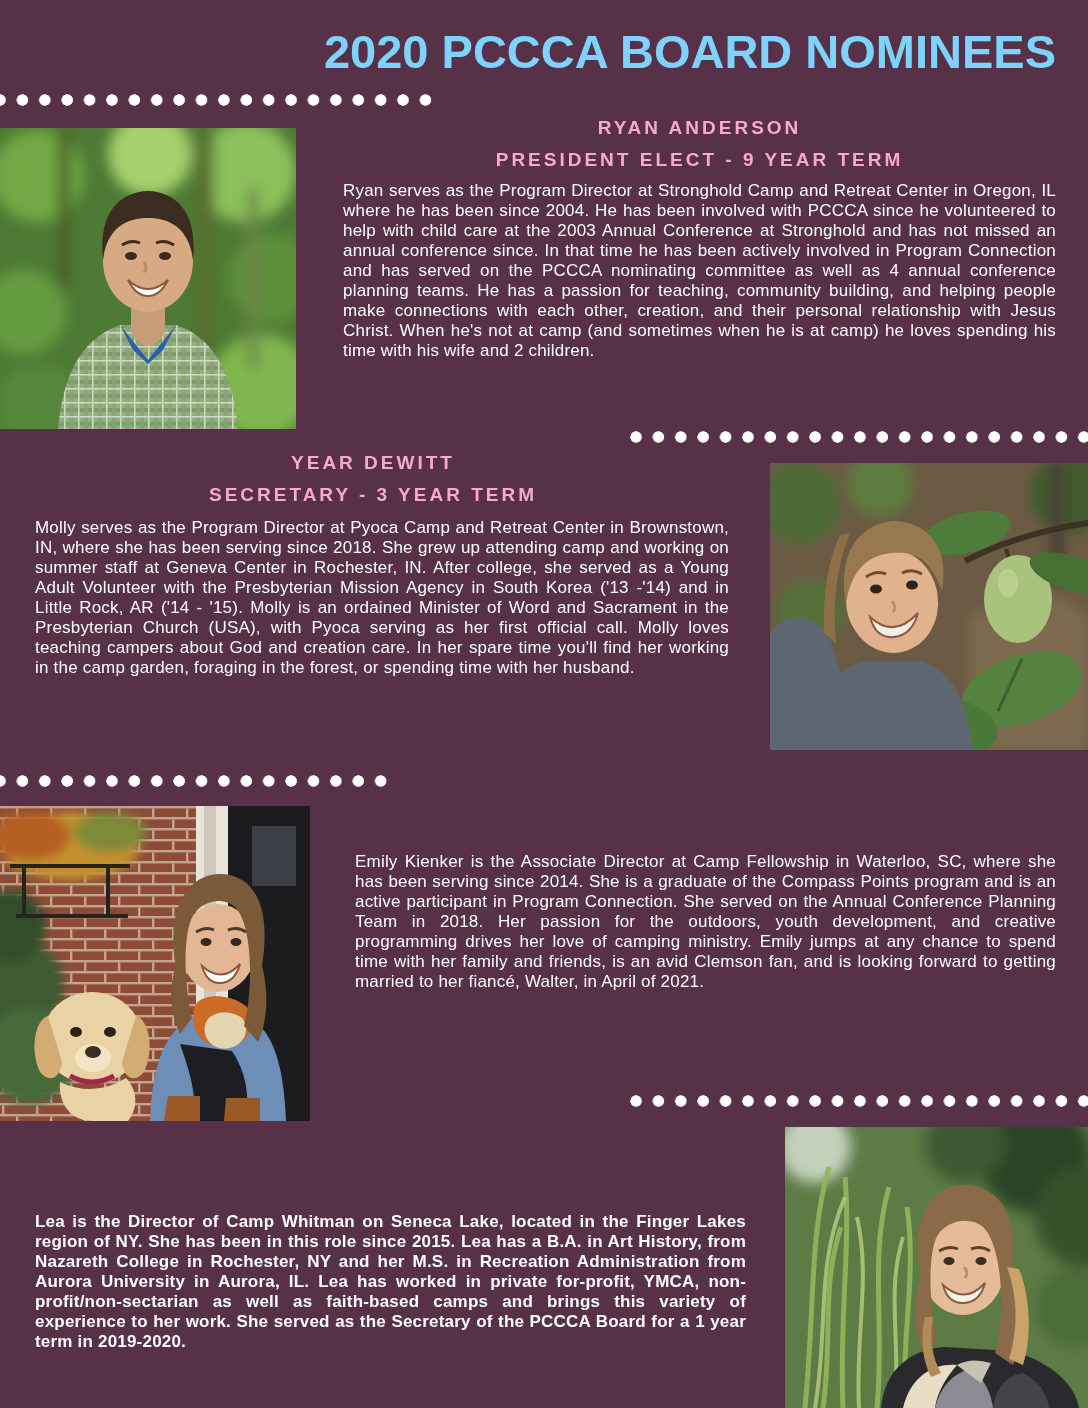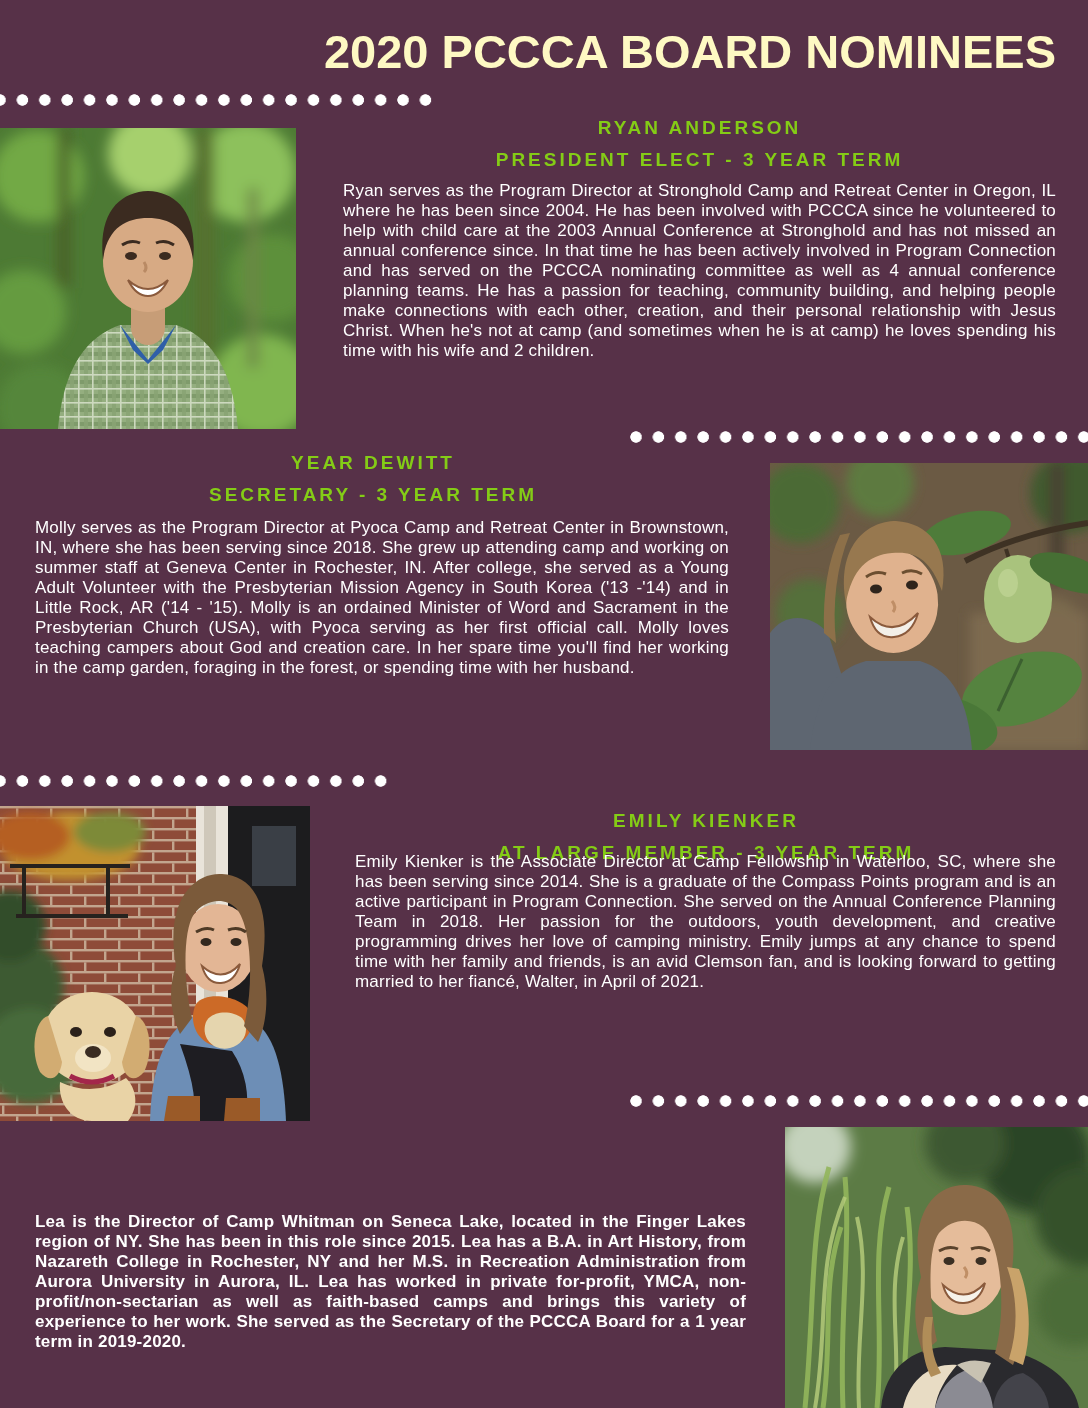--- a/index.html
+++ b/index.html
@@ -4,34 +4,34 @@
 <style>
   * { margin:0; padding:0; box-sizing:border-box; }
   html,body { background:#573148; }
   .page {
     position:relative; width:1088px; height:1408px; margin:0 auto;
     background:#573148; overflow:hidden;
     font-family:"Liberation Sans", sans-serif;
   }
   .page-title {
     position:absolute; left:318px; top:24px; width:744px;
-    text-align:center; color:#fef9c3; font-size:47px; font-weight:bold;
+    text-align:center; color:#7dd3fc; font-size:47px; font-weight:bold;
     letter-spacing:0px; white-space:nowrap;
   }
   .dots {
     position:absolute; height:12px;
     background-image:radial-gradient(circle at 6px 6px, #ffffff 5.4px, rgba(255,255,255,0) 6px);
     background-size:22.4px 12px; background-repeat:repeat-x;
   }
   .dots-1 { left:-6px;  top:94px;   width:444px; }
   .dots-2 { left:630px; top:431px;  width:458px; }
   .dots-3 { left:-6px;  top:775px;  width:400px; }
   .dots-4 { left:630px; top:1095px; width:458px; }
 
-  .heading { position:absolute; text-align:center; color:#84cc16; }
+  .heading { position:absolute; text-align:center; color:#f9a8d4; }
   .heading .nominee-name,
   .heading .nominee-term {
     font-size:19px; font-weight:bold; letter-spacing:3px; line-height:32px;
     white-space:nowrap;
   }
   .bio {
     position:absolute; color:#ffffff; font-size:17px; line-height:20px;
     text-align:justify; letter-spacing:0.2px;
   }
   .photo { position:absolute; display:block; }
@@ -57,21 +57,21 @@
 <body>
 
 <div class="page">
 
   <h1 class="page-title">2020 PCCCA BOARD NOMINEES</h1>
 
   <div class="dots dots-1"></div>
 
   <div class="heading h-ryan">
     <div class="nominee-name">RYAN ANDERSON</div>
-    <div class="nominee-term">PRESIDENT ELECT - 3 YEAR TERM</div>
+    <div class="nominee-term">PRESIDENT ELECT - 9 YEAR TERM</div>
   </div>
   <p class="bio b-ryan">Ryan serves as the Program Director at Stronghold Camp and Retreat Center in Oregon, IL where he has been since 2004. He has been involved with PCCCA since he volunteered to help with child care at the 2003 Annual Conference at Stronghold and has not missed an annual conference since. In that time he has been actively involved in Program Connection and has served on the PCCCA nominating committee as well as 4 annual conference planning teams. He has a passion for teaching, community building, and helping people make connections with each other, creation, and their personal relationship with Jesus Christ. When he's not at camp (and sometimes when he is at camp) he loves spending his time with his wife and 2 children.</p>
   <div class="photo p-ryan">
     <svg viewBox="0 0 296 301" preserveAspectRatio="none">
       <defs>
         <filter id="blurA" x="-30%" y="-30%" width="160%" height="160%">
             <feGaussianBlur stdDeviation="7"></feGaussianBlur>
           </filter>
         <pattern id="plaid" width="14" height="14" patternUnits="userSpaceOnUse">
           <rect width="14" height="14" fill="#94ae7f"></rect>
@@ -150,24 +150,20 @@
       <ellipse cx="142" cy="122" rx="6" ry="4.5" fill="#2e241c"></ellipse>
       <path d="M96 114 q10 -7 20 -3" stroke="#6b4e30" stroke-width="3" fill="none"></path>
       <path d="M132 110 q10 -5 20 1" stroke="#6b4e30" stroke-width="3" fill="none"></path>
       <path d="M100 154 q24 22 48 -4 q-6 22 -24 24 q-18 2 -24 -20 Z" fill="#f3efe8" stroke="#8a5a3c" stroke-width="2"></path>
       <path d="M122 138 q5 6 1 11" stroke="#bf8e66" stroke-width="3" fill="none"></path>
     </svg>
   </div>
 
   <div class="dots dots-3"></div>
 
-  <div class="heading h-emily">
-    <div class="nominee-name">EMILY KIENKER</div>
-    <div class="nominee-term">AT LARGE MEMBER - 3 YEAR TERM</div>
-  </div>
   <p class="bio b-emily">Emily Kienker is the Associate Director at Camp Fellowship in Waterloo, SC, where she has been serving since 2014. She is a graduate of the Compass Points program and is an active participant in Program Connection. She served on the Annual Conference Planning Team in 2018. Her passion for the outdoors, youth development, and creative programming drives her love of camping ministry.  Emily jumps at any chance to spend time with her family and friends, is an avid Clemson fan, and is looking forward to getting married to her fiancé, Walter, in April of 2021.</p>
   <div class="photo p-emily">
     <svg viewBox="0 0 310 315" preserveAspectRatio="none">
       <defs>
         <filter id="blurC" x="-30%" y="-30%" width="160%" height="160%">
             <feGaussianBlur stdDeviation="5"></feGaussianBlur>
           </filter>
         <pattern id="brick" width="34" height="22" patternUnits="userSpaceOnUse">
           <rect width="34" height="22" fill="#8e4b38"></rect>
           <rect width="34" height="2.4" fill="#c2a58e"></rect>

